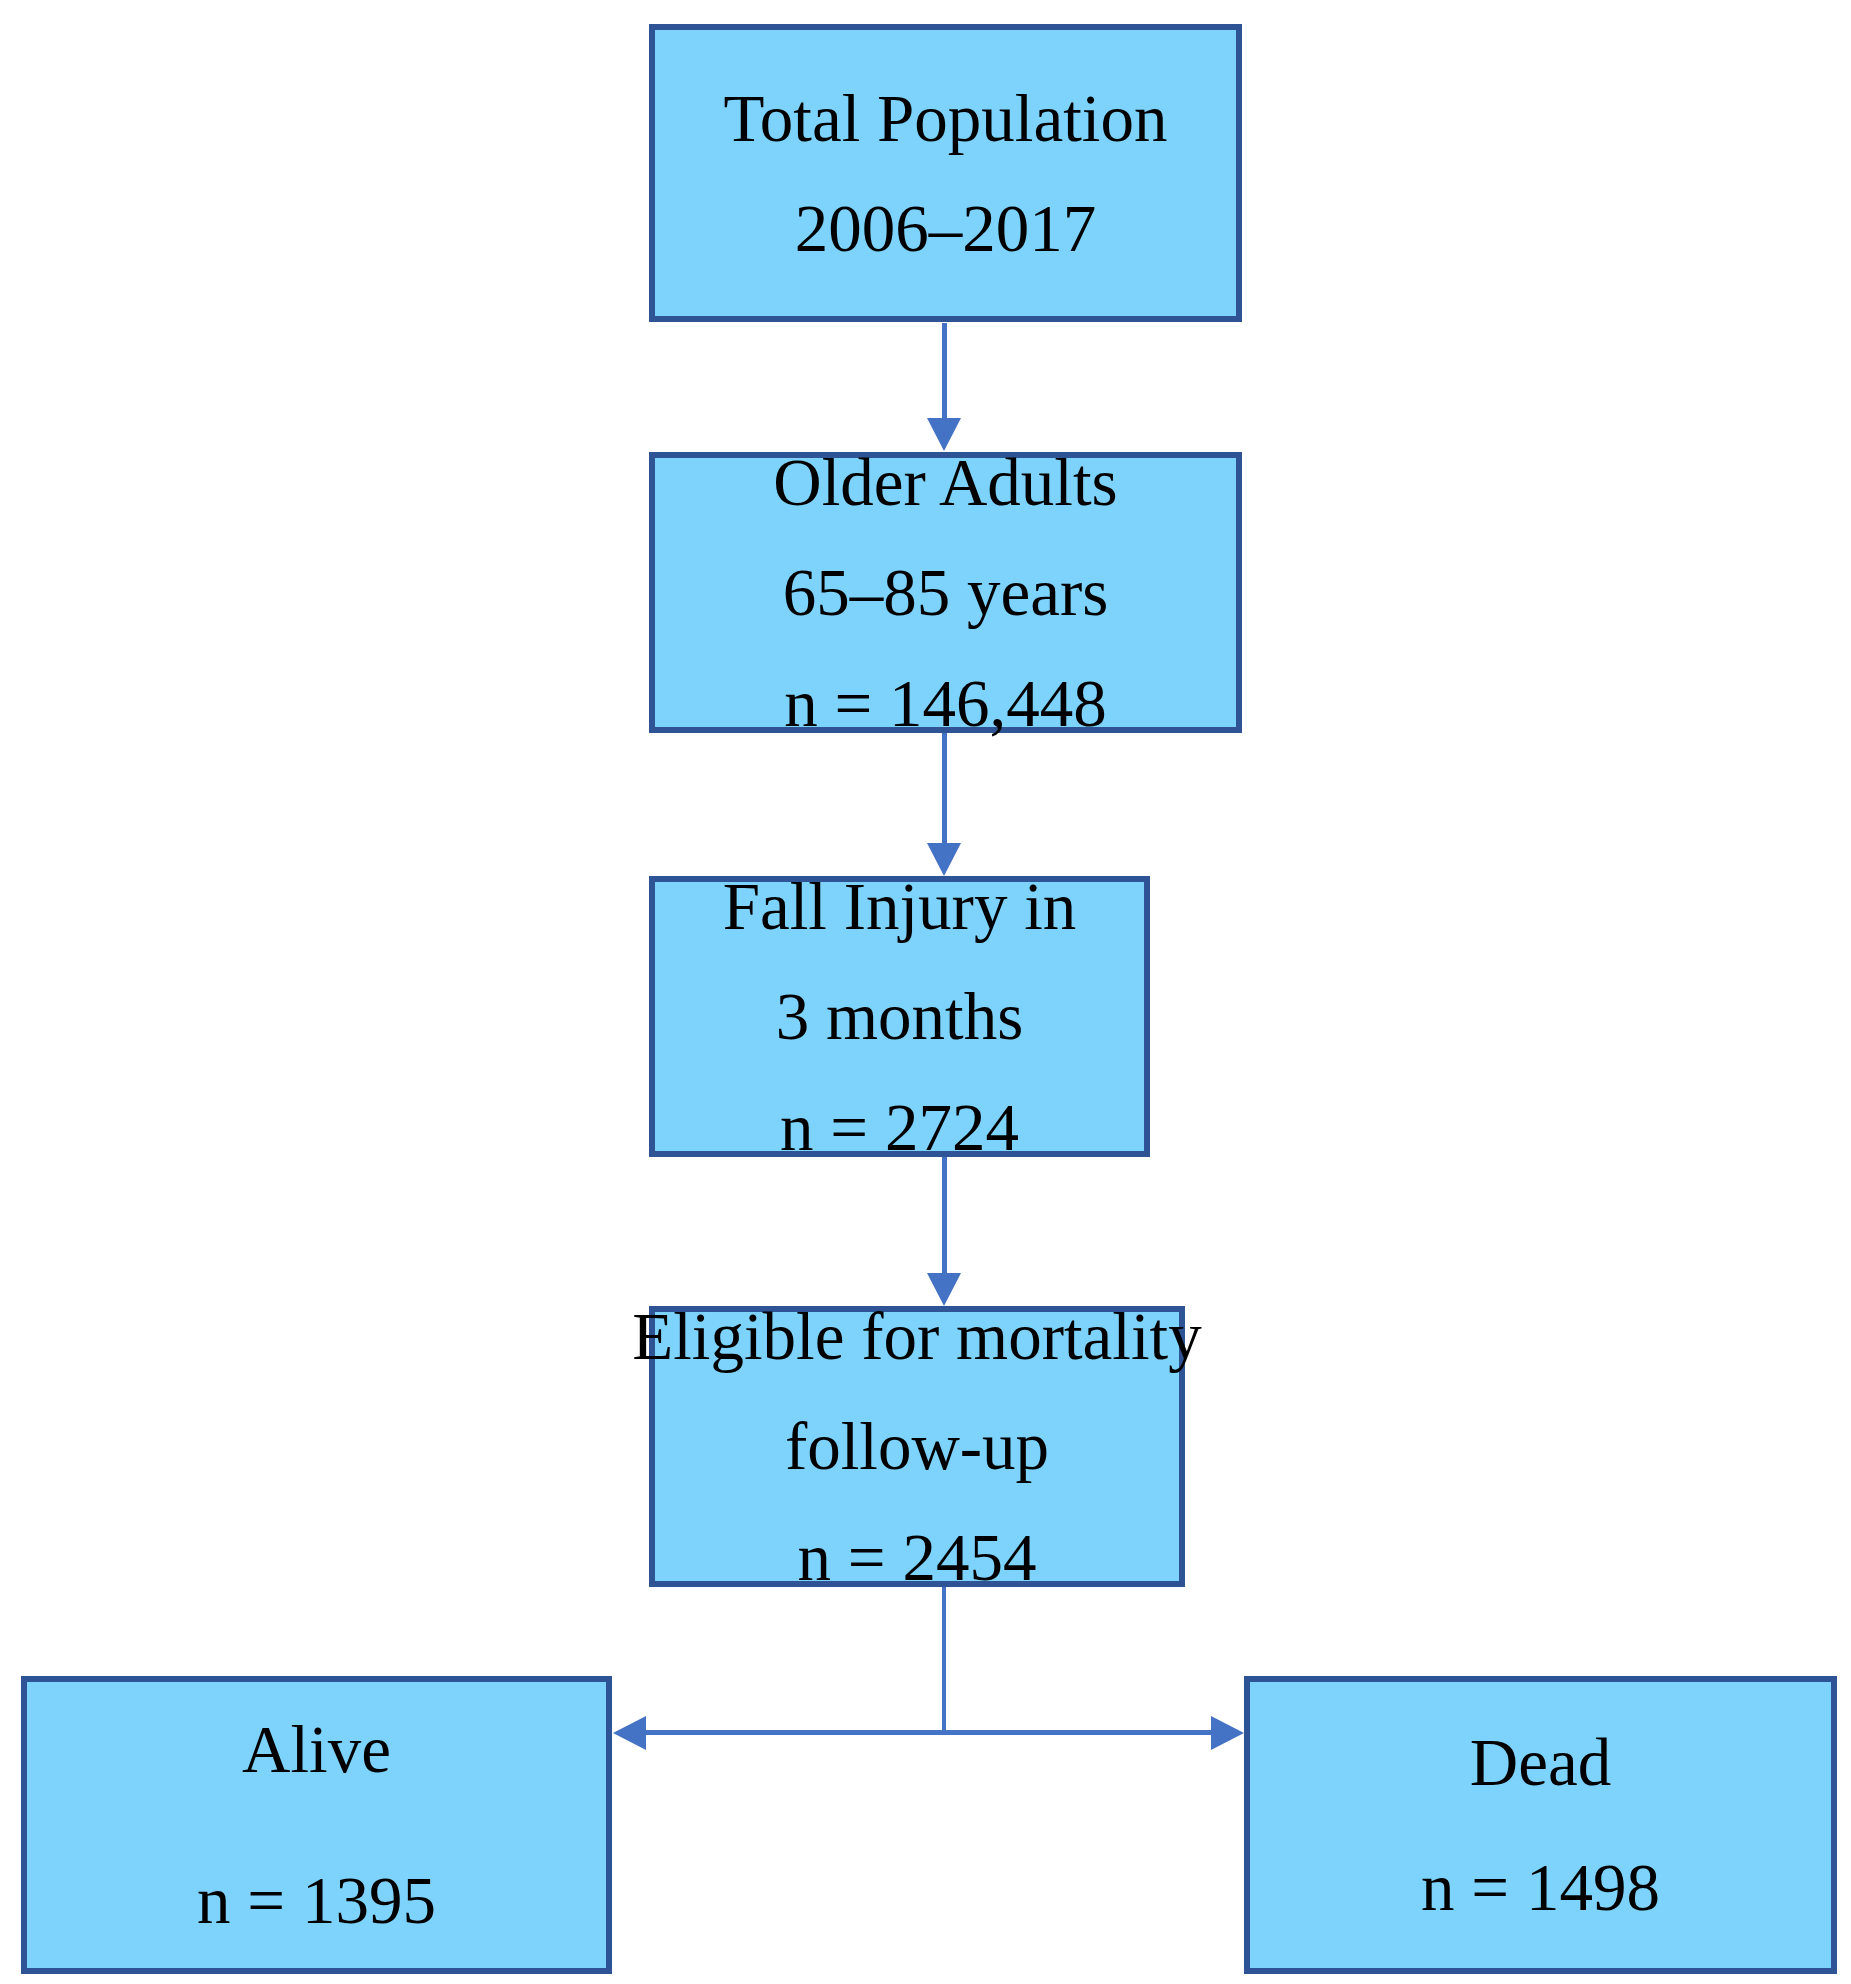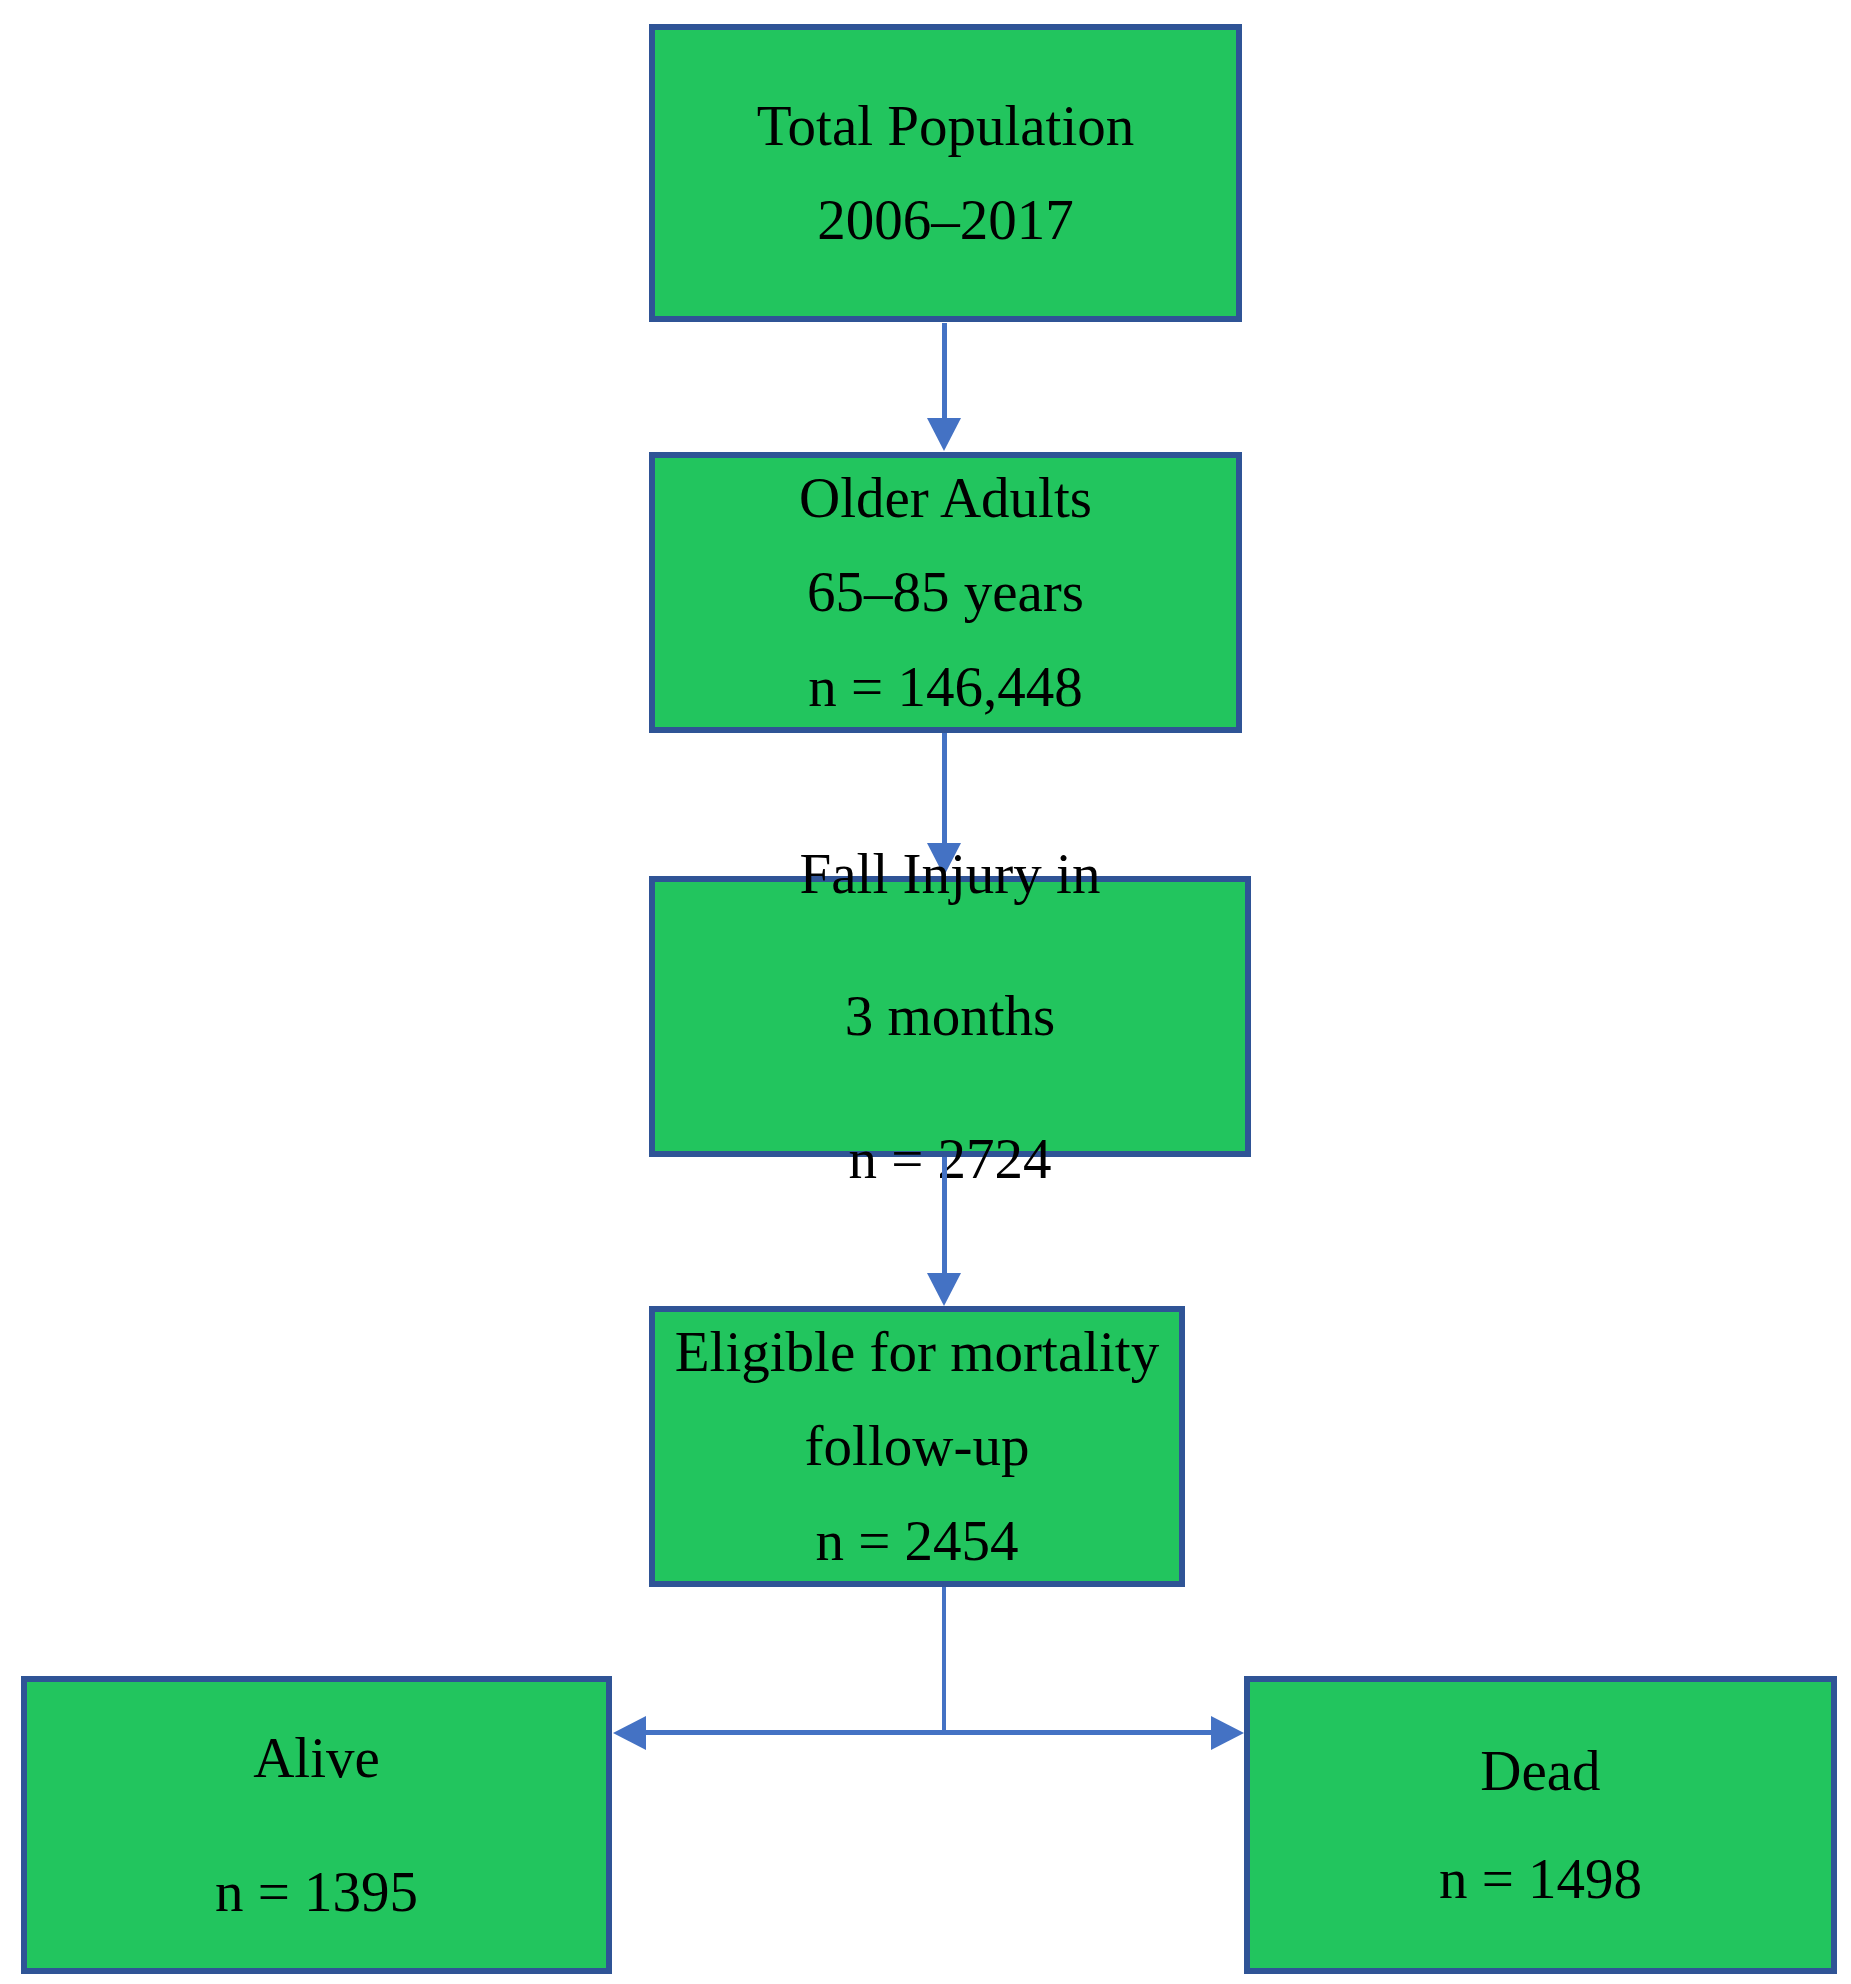--- a/index.html
+++ b/index.html
@@ -11,28 +11,28 @@
   .canvas {
     position: relative;
     width: 1852px; height: 1985px;
     background: var(--bg, #ffffff);
     overflow: hidden;
   }
   .node {
     position: absolute;
     box-sizing: border-box;
     border: 6.4px solid var(--border-color, #2F5496);
-    background: #22c55e;
+    background: #7dd3fc;
     display: flex;
     flex-direction: column;
     align-items: center;
     justify-content: center;
     text-align: left;
     color: var(--text-color, #000000);
-    font-size: 57px;
+    font-size: 67px;
     line-height: 1.65;
   }
   .node-line { white-space: nowrap; }
   .vline, .hline {
     position: absolute;
     background: var(--arrow-color, #4472C4);
   }
   .tri { position: absolute; width: 0; height: 0; }
   .tri-down {
     border-left: 17.4px solid transparent;
@@ -65,21 +65,21 @@
 
   <div class="node" style="left:649px; top:452px; width:593px; height:281px;">
     <div class="node-line">Older Adults</div>
     <div class="node-line">65–85 years</div>
     <div class="node-line">n = 146,448</div>
   </div>
 
   <div class="vline" style="left:942px; top:733px; width:5.1px; height:112px;"></div>
   <div class="tri tri-down" style="left:927px; top:843px;"></div>
 
-  <div class="node" style="left:649px; top:876px; width:602px; height:281px;gap:48px;">
+  <div class="node" style="left:649px; top:876px; width:501px; height:281px;">
     <div class="node-line">Fall Injury in</div>
     <div class="node-line">3 months</div>
     <div class="node-line">n = 2724</div>
   </div>
 
   <div class="vline" style="left:942px; top:1157px; width:5.1px; height:118px;"></div>
   <div class="tri tri-down" style="left:927px; top:1273px;"></div>
 
   <div class="node" style="left:649px; top:1306px; width:536px; height:281px;">
     <div class="node-line">Eligible for mortality</div>

